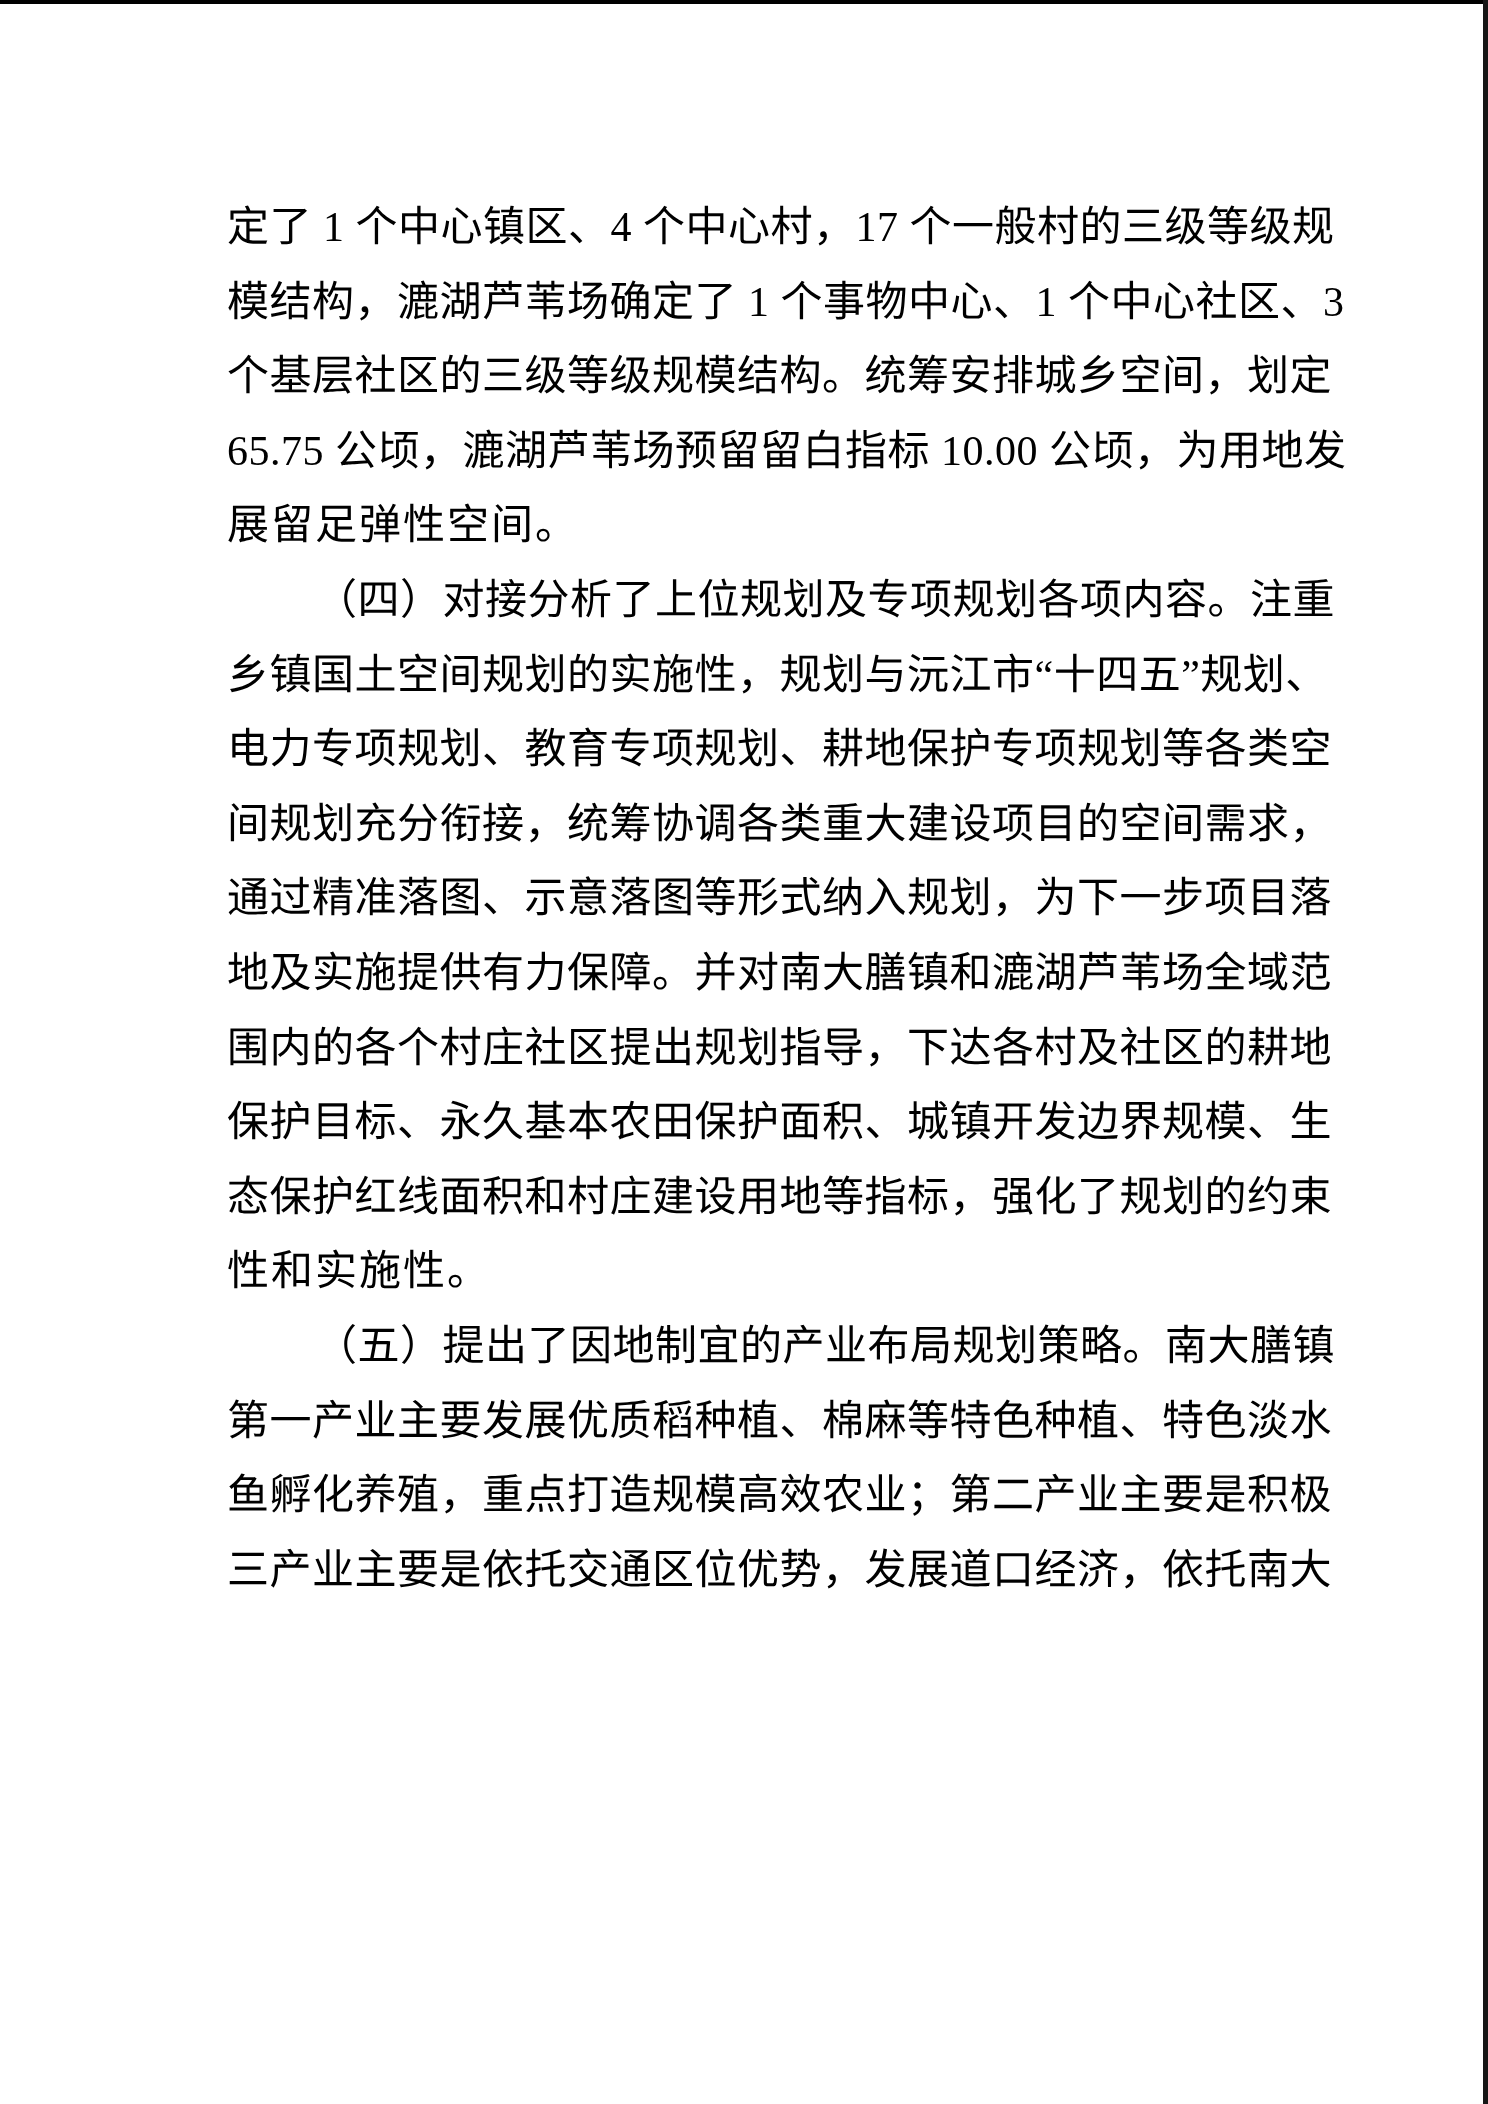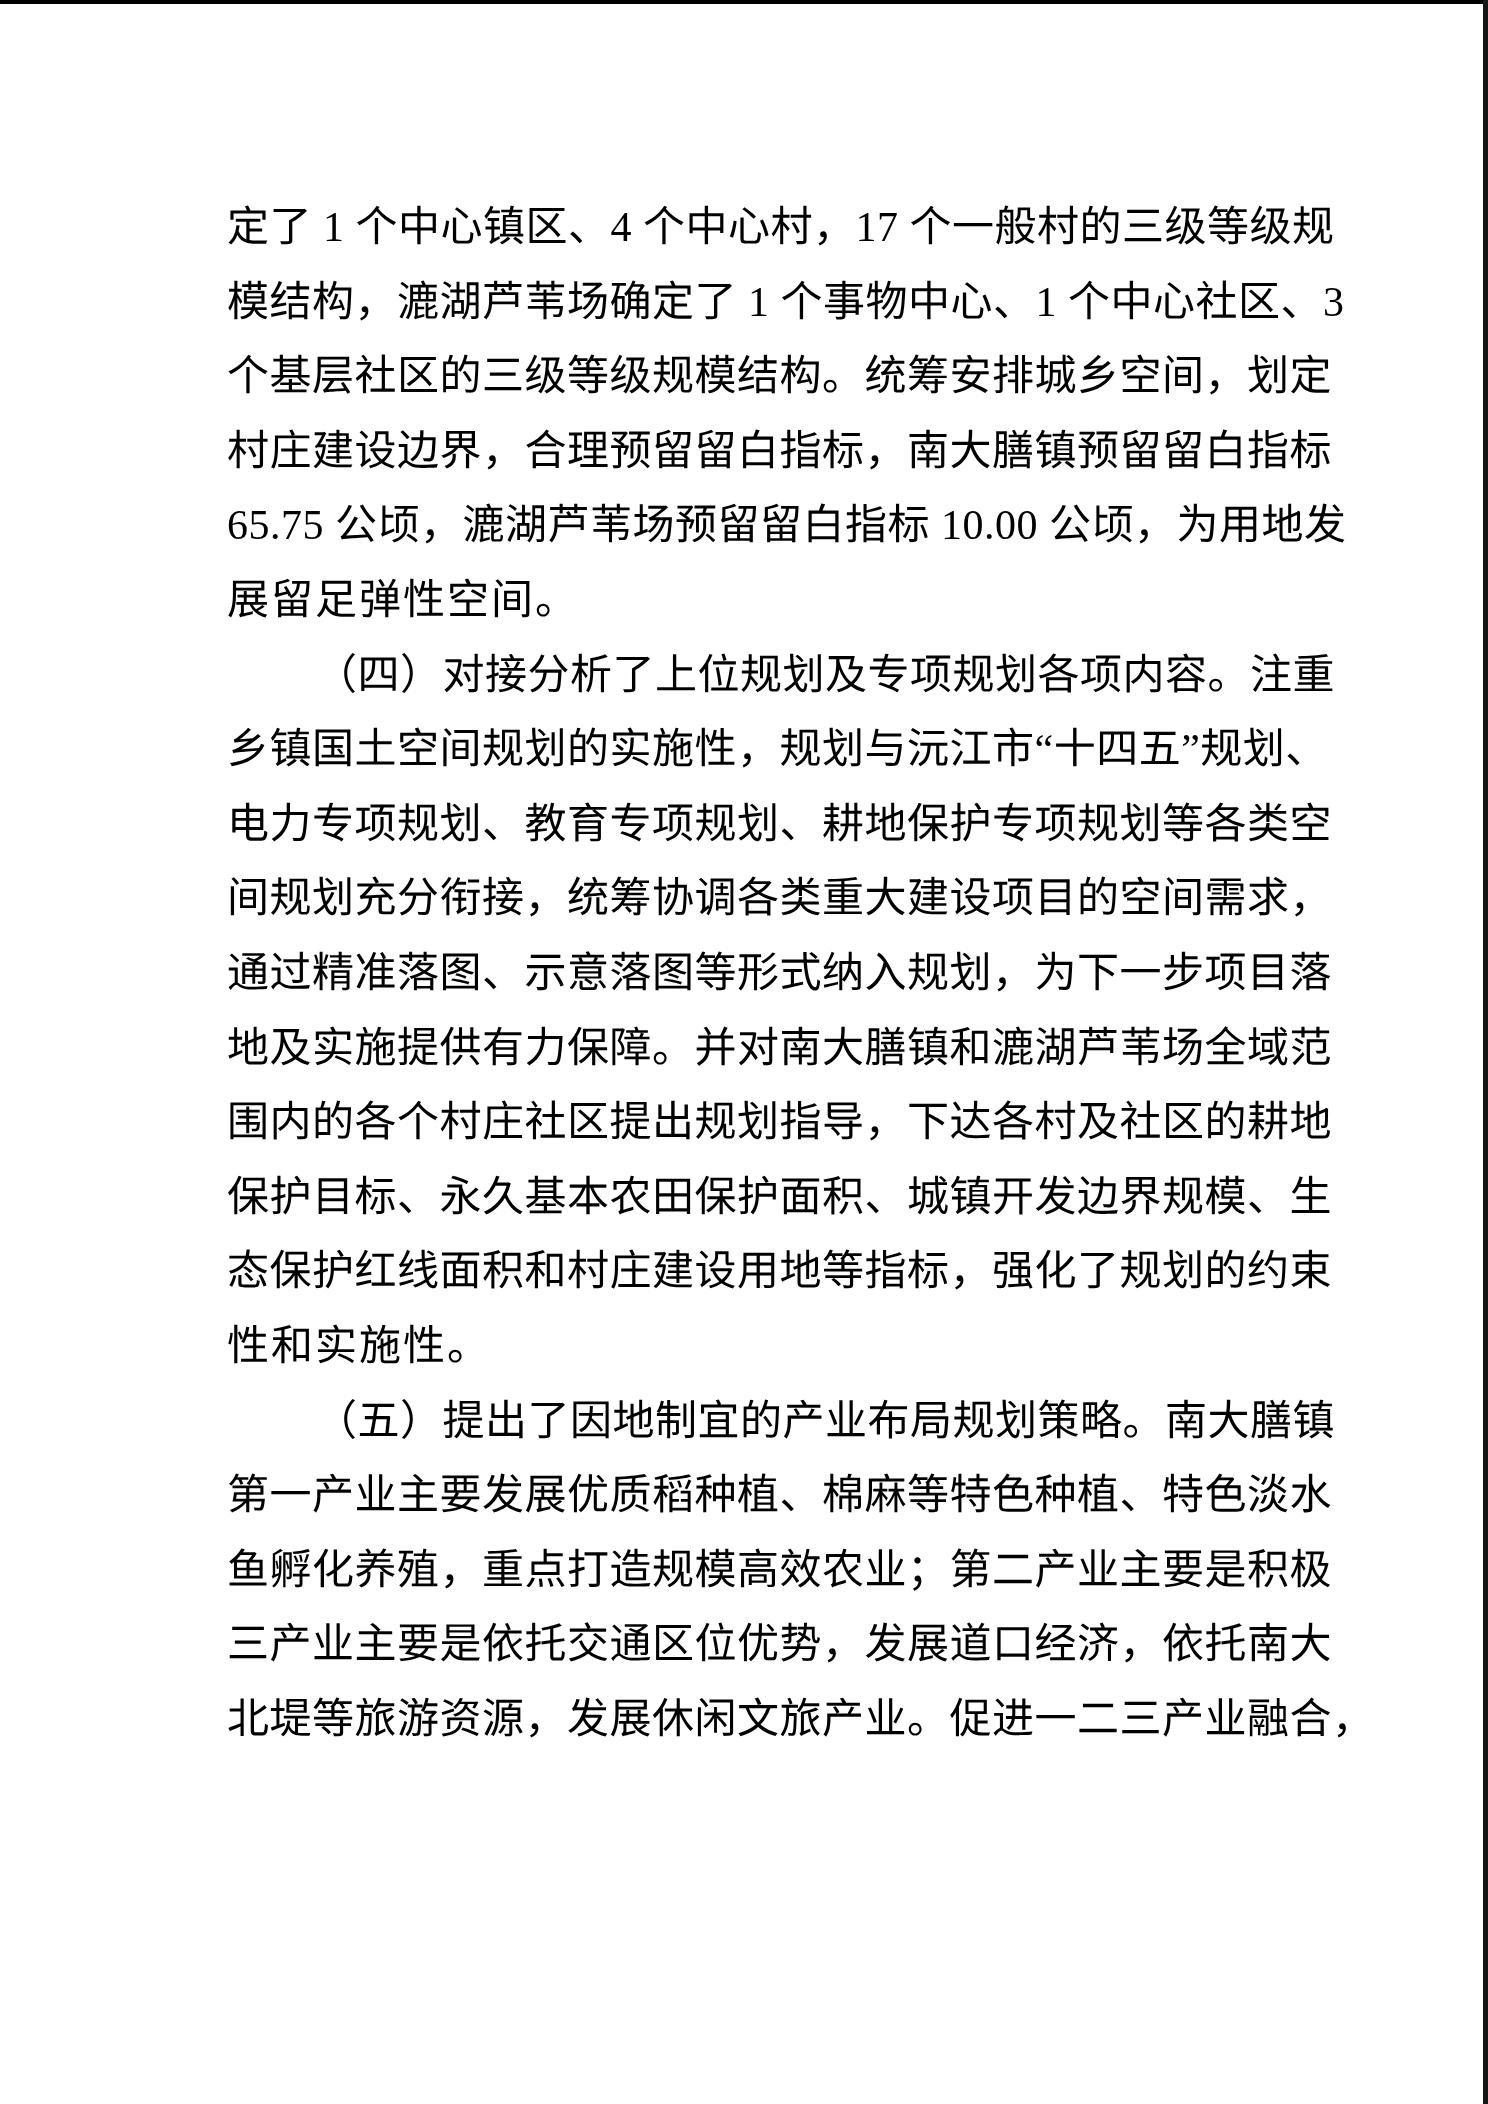--- a/index.html
+++ b/index.html
@@ -61,32 +61,30 @@
 <body>
 
 <div class="page">
   <div class="edge-top"></div>
   <div class="edge-right"></div>
 
   <div class="text-block">
     <div class="line">定了 1 个中心镇区、4 个中心村，17 个一般村的三级等级规</div>
     <div class="line">模结构，漉湖芦苇场确定了 1 个事物中心、1 个中心社区、3</div>
     <div class="line">个基层社区的三级等级规模结构。统筹安排城乡空间，划定</div>
-    <div class="line">村庄建设边界，合理预留留白指标，南大膳镇预留留白指标</div>
     <div class="line">65.75 公顷，漉湖芦苇场预留留白指标 10.00 公顷，为用地发</div>
     <div class="line para-end">展留足弹性空间。</div>
     <div class="line indent">（四）对接分析了上位规划及专项规划各项内容。注重</div>
     <div class="line">乡镇国土空间规划的实施性，规划与沅江市“十四五”规划、</div>
     <div class="line">电力专项规划、教育专项规划、耕地保护专项规划等各类空</div>
     <div class="line">间规划充分衔接，统筹协调各类重大建设项目的空间需求，</div>
     <div class="line">通过精准落图、示意落图等形式纳入规划，为下一步项目落</div>
     <div class="line">地及实施提供有力保障。并对南大膳镇和漉湖芦苇场全域范</div>
     <div class="line">围内的各个村庄社区提出规划指导，下达各村及社区的耕地</div>
     <div class="line">保护目标、永久基本农田保护面积、城镇开发边界规模、生</div>
     <div class="line">态保护红线面积和村庄建设用地等指标，强化了规划的约束</div>
     <div class="line para-end">性和实施性。</div>
     <div class="line indent">（五）提出了因地制宜的产业布局规划策略。南大膳镇</div>
     <div class="line">第一产业主要发展优质稻种植、棉麻等特色种植、特色淡水</div>
     <div class="line">鱼孵化养殖，重点打造规模高效农业；第二产业主要是积极</div>
     <div class="line">三产业主要是依托交通区位优势，发展道口经济，依托南大</div>
-    <div class="line">北堤等旅游资源，发展休闲文旅产业。促进一二三产业融合，</div>
   </div>
 </div>
 
 </body></html>

